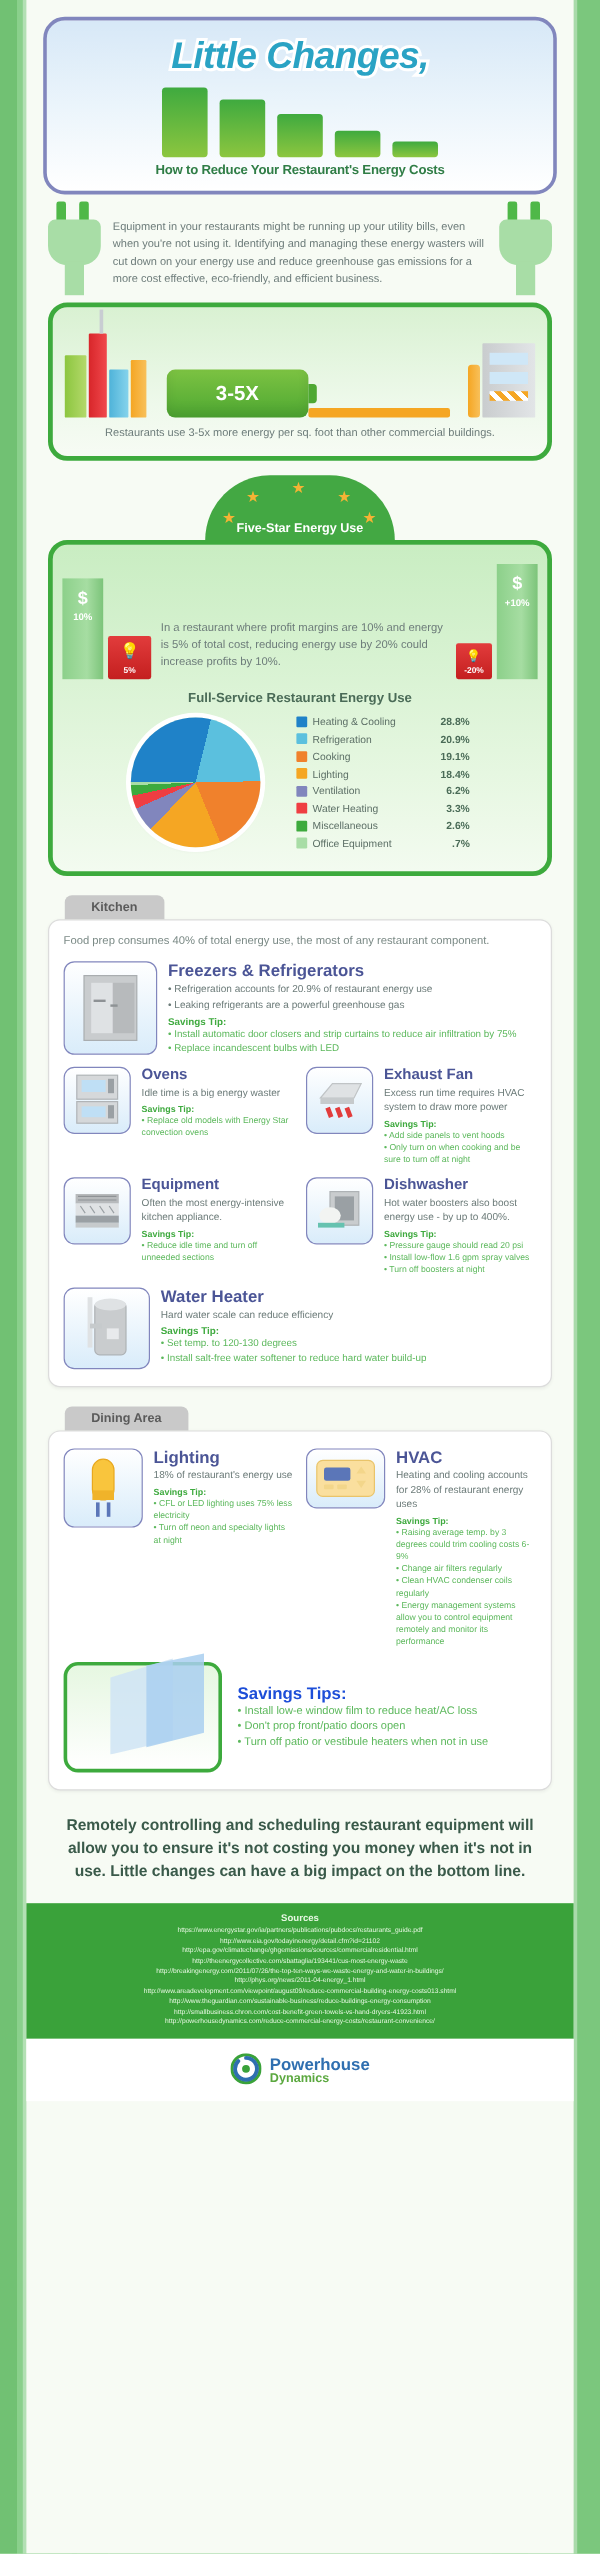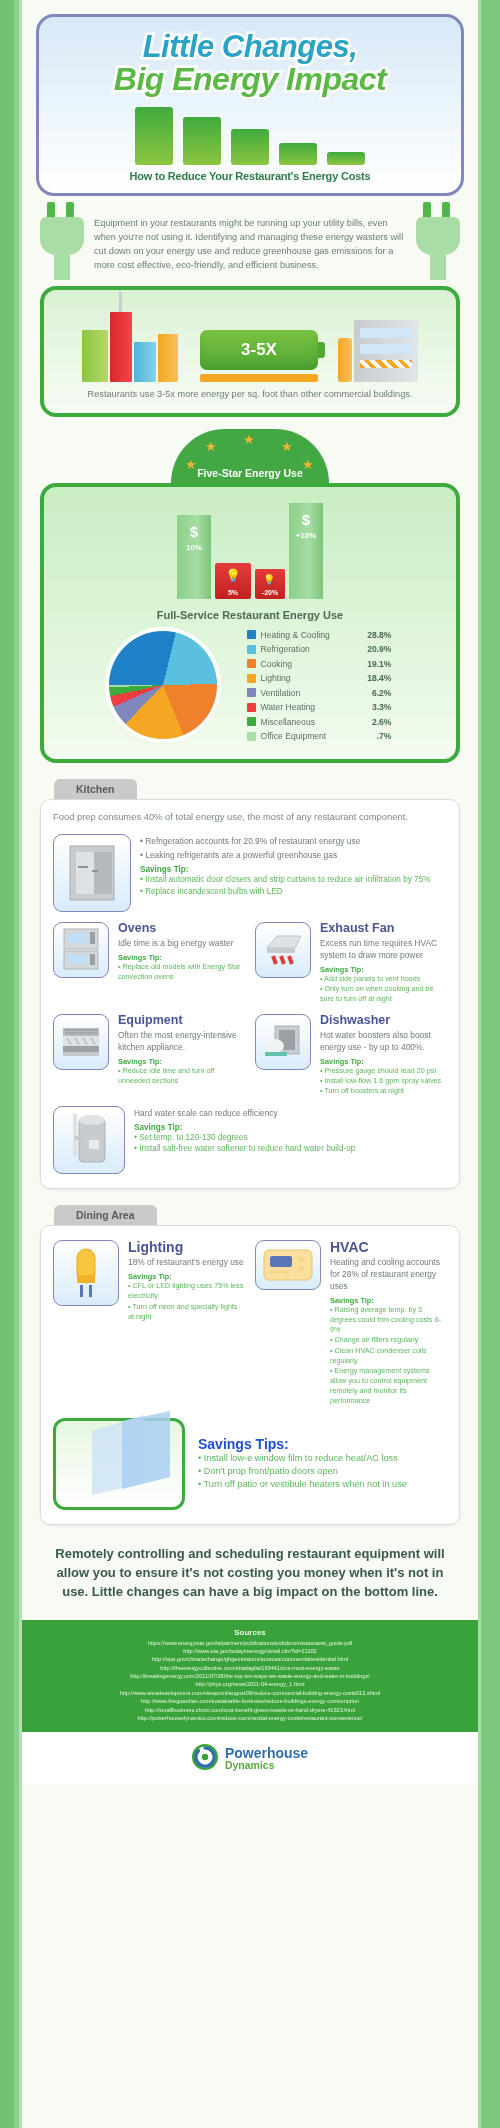--- a/index.html
+++ b/index.html
@@ -218,21 +218,20 @@
   <div class="bgbar" style="left:60px;width:30px;background:#7ecc80;"></div>
   <div class="bgbar" style="left:410px;width:30px;background:#7ecc80;"></div>
   <div class="bgbar" style="left:478px;width:22px;background:#6fc071;"></div>
 
   <div class="inner">
     <div class="content">
 
       <div class="header-wrap">
         <div class="header-card">
           <div class="title-l1">Little Changes,</div>
-          <div class="title-l2">Big Energy Impact</div>
           <div class="hdr-bars">
             <div class="hdr-bar" style="height:58px"></div>
             <div class="hdr-bar" style="height:48px"></div>
             <div class="hdr-bar" style="height:36px"></div>
             <div class="hdr-bar" style="height:22px"></div>
             <div class="hdr-bar" style="height:13px"></div>
           </div>
           <div class="hdr-sub">How to Reduce Your Restaurant's Energy Costs</div>
         </div>
       </div>
@@ -255,21 +254,21 @@
 
       <div class="box35">
         <div class="city">
           <div class="bld" style="width:26px;height:52px;background:linear-gradient(90deg,#8cc63f,#b4d96b);"></div>
           <div class="bld" style="width:22px;height:70px;background:linear-gradient(90deg,#d8262a,#f0484c);margin-bottom:0;position:relative;">
             <div style="position:absolute;left:9px;top:-20px;width:3px;height:20px;background:#c8cdd2;"></div>
           </div>
           <div class="bld" style="width:22px;height:40px;background:linear-gradient(90deg,#4fb3d9,#85d3ec);"></div>
           <div class="bld" style="width:20px;height:48px;background:linear-gradient(90deg,#f5a623,#f8c05a);"></div>
           <div style="width:18px"></div>
-          <div style="display:flex;flex-direction:column;align-items:flex-start;">
+          <div style="display:flex;flex-direction:row;align-items:flex-end;">
             <div class="battery">3-5X</div>
             <div class="batt-bar"></div>
           </div>
           <div style="width:16px"></div>
           <div class="bld" style="width:14px;height:44px;background:linear-gradient(90deg,#f5a623,#f8c05a);border-radius:3px;"></div>
           <div class="bld" style="width:64px;height:62px;background:linear-gradient(90deg,#c9ccce,#e2e5e7);position:relative;">
             <div style="position:absolute;top:8px;left:6px;right:6px;height:10px;background:#cfe7f7;"></div>
             <div style="position:absolute;top:24px;left:6px;right:6px;height:10px;background:#cfe7f7;"></div>
             <div style="position:absolute;top:40px;left:6px;right:6px;height:8px;background:repeating-linear-gradient(45deg,#f5a623 0 4px,#fff 4px 8px);"></div>
           </div>
@@ -291,20 +290,21 @@
       <div class="box5">
         <div class="profit-row">
           <div class="gbar" style="height:84px;">
             <div class="dollar">$</div>
             <div class="pct">10%</div>
           </div>
           <div class="rcube" style="margin-bottom:0;">
             <span class="bulb">💡</span>
             <span class="pct">5%</span>
           </div>
+          <div class="profit-txt">In a restaurant where profit margins are 10% and energy is 5% of total cost, reducing energy use by 20% could increase profits by 10%.</div>
           <div class="rcube" style="width:30px;height:30px;">
             <span class="bulb" style="font-size:10px;">💡</span>
             <span class="pct">-20%</span>
           </div>
           <div class="gbar" style="height:96px;">
             <div class="dollar">$</div>
             <div class="pct">+10%</div>
           </div>
         </div>
 
@@ -365,20 +365,21 @@
             <div class="thumb big">
               <svg width="56" height="62" viewBox="0 0 56 62">
                   <rect x="6" y="4" width="44" height="54" fill="#c9ccce" stroke="#a9adb0"></rect>
                   <rect x="12" y="10" width="18" height="42" fill="#dfe2e4"></rect>
                   <rect x="30" y="10" width="18" height="42" fill="#b7babc"></rect>
                   <rect x="28" y="28" width="6" height="2" fill="#8e9295"></rect>
                   <rect x="14" y="24" width="10" height="2" fill="#8e9295"></rect>
                 </svg>
             </div>
             <div class="itxt">
+              <div class="ititle">Freezers &amp; Refrigerators</div>
               <div class="idesc">• Refrigeration accounts for 20.9% of restaurant energy use</div>
               <div class="idesc">• Leaking refrigerants are a powerful greenhouse gas</div>
               <div class="stip">Savings Tip:</div>
               <div class="sbul">• Install automatic door closers and strip curtains to reduce air infiltration by 75%</div>
               <div class="sbul">• Replace incandescent bulbs with LED</div>
             </div>
           </div>
 
           <div class="two-col">
 
@@ -464,20 +465,21 @@
             <div class="thumb sm" style="width:72px;height:68px;">
               <svg width="52" height="60" viewBox="0 0 52 60">
                   <rect x="16" y="8" width="26" height="44" rx="4" fill="#c9ccce" stroke="#aeb2b5"></rect>
                   <ellipse cx="29" cy="10" rx="13" ry="5" fill="#dfe2e4"></ellipse>
                   <rect x="10" y="4" width="4" height="42" fill="#dfe2e4"></rect>
                   <rect x="12" y="26" width="10" height="4" fill="#c6cacc"></rect>
                   <rect x="26" y="30" width="10" height="9" fill="#e8eaec"></rect>
                 </svg>
             </div>
             <div class="itxt">
+              <div class="ititle">Water Heater</div>
               <div class="idesc">Hard water scale can reduce efficiency</div>
               <div class="stip">Savings Tip:</div>
               <div class="sbul">• Set temp. to 120-130 degrees</div>
               <div class="sbul">• Install salt-free water softener to reduce hard water build-up</div>
             </div>
           </div>
         </div>
       </div>
 
       <div class="sec">

